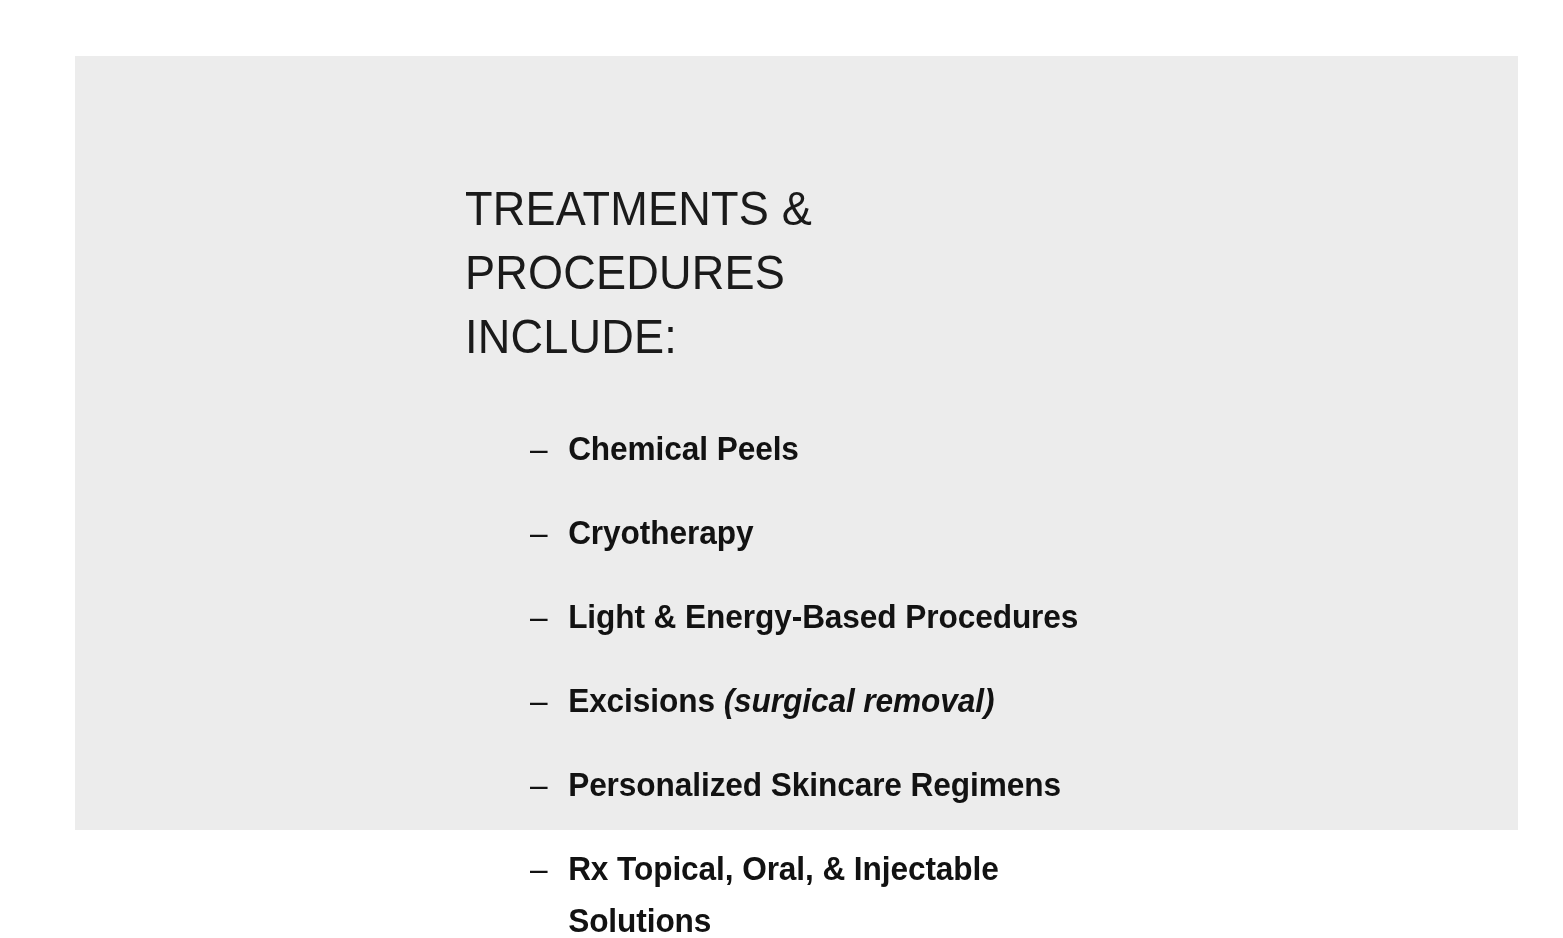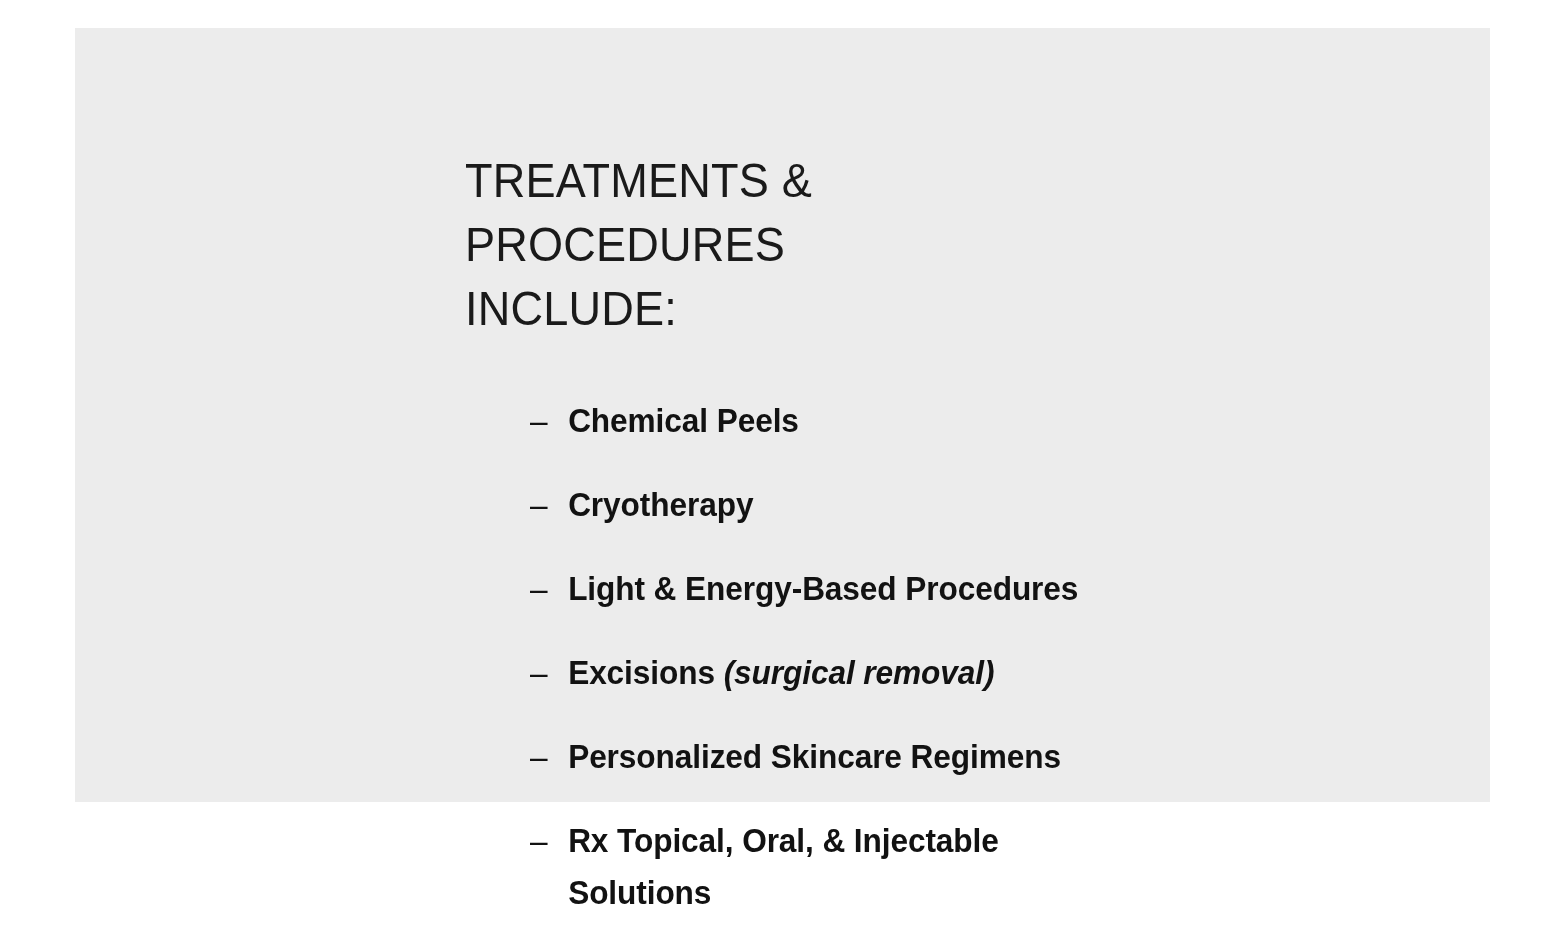--- a/index.html
+++ b/index.html
@@ -18,24 +18,25 @@
   .slide {
     position: relative;
     width: 1563px;
     height: 938px;
     background: #FFFFFF;
   }
 
   .panel {
     position: absolute;
     left: 75px;
-    top: 28px;
+    top: 56px;
     width: 1415px;
     height: 774px;
     background: #ECECEC;
+    padding-left: 28px;
   }
 
   .content {
     position: absolute;
     left: 390px;
     top: 120px;
     width: 980px;
   }
 
   .heading {

